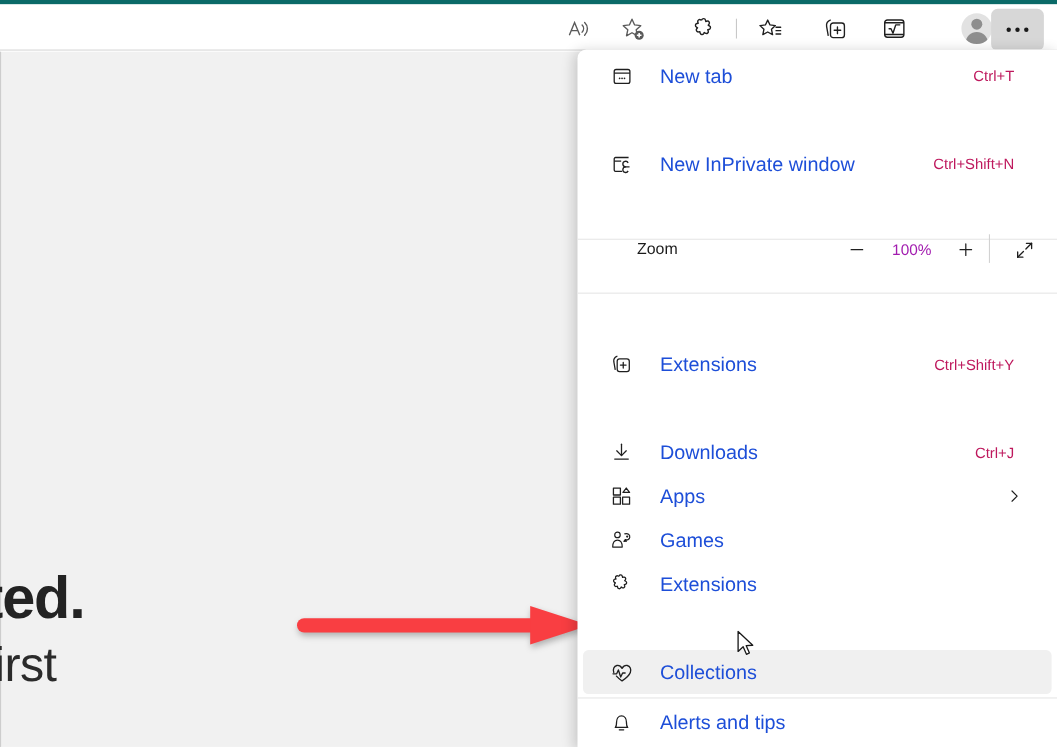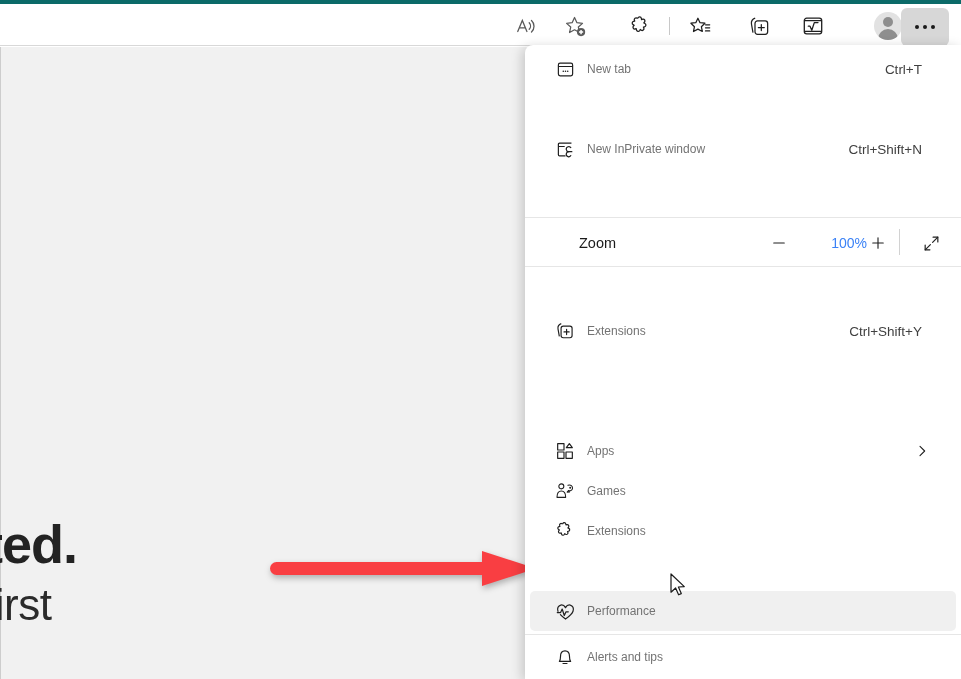--- a/index.html
+++ b/index.html
@@ -91,42 +91,42 @@
     display: flex; align-items: center;
     border-radius: 5px;
   }
   .mi.hl { background: #f0f0f0; }
   .mi .ic {
     width: 24px; height: 24px; margin-left: 23px;
     display: flex; align-items: center; justify-content: center;
     flex: 0 0 auto;
   }
   .mi .lbl {
-    margin-left: 10px; font-size: 12px; color: #737373; white-space: nowrap;
+    margin-left: 23px; font-size: 18px; color: #1d4ed8; white-space: nowrap;
   }
   .mi .acc {
-    position: absolute; right: 34px; font-size: 13.5px; color: #404040; white-space: nowrap;
+    position: absolute; right: 34px; font-size: 13.5px; color: #be185d; white-space: nowrap;
   }
   .mi .chev { position: absolute; right: 26px; display: flex; align-items: center; }
 
   .sep { position: absolute; left: 0; width: 436px; height: 1px; background: #e6e6e6; }
 
   
   .zoomrow {
-    position: absolute; left: 0; top: 176px; width: 436px; height: 44px;
+    position: absolute; left: 0; top: 160px; width: 436px; height: 44px;
     display: flex; align-items: center;
   }
   .zoomrow .zlbl { position: absolute; left: 54px; font-size: 14.5px; color: #1b1b1b; }
   .zbtn {
     position: absolute; width: 34px; height: 32px; display: flex;
     align-items: center; justify-content: center; border-radius: 5px;
   }
   .zoom-val-txt {
-    position: absolute; left: 286px; width: 56px; text-align: right;
-    font-size: 14px; color: #3b82f6;
+    position: absolute; left: 286px; width: 56px; text-align: left;
+    font-size: 14px; color: #a21caf;
   }
   .zdiv { position: absolute; left: 374px; top: 8px; width: 1px; height: 26px; background: #d2d2d2; }
 
   
   .cursor { position: absolute; left: 670px; top: 573px; }
 </style>
 </head>
 <body>
 
 <div id="root">
@@ -282,20 +282,31 @@
           <path d="M7.5 3.2 C4.6 4.2 3.2 6.6 3.6 9.4 L5.2 18.4"></path>
           <rect x="7.3" y="6.2" width="13.2" height="13.9" rx="2.6"></rect>
           <path d="M13.9 10 v6.3 M10.8 13.1 h6.2" stroke-linecap="round"></path>
         </svg>
       </span>
       <span class="lbl">Extensions</span>
       <span class="acc">Ctrl+Shift+Y</span>
     </div>
 
 
+    <div class="mi" style="top:346px">
+      <span class="ic">
+        <svg width="20" height="20" viewBox="0 0 24 24" fill="none" stroke="#1f1f1f" stroke-width="1.4" stroke-linecap="round" stroke-linejoin="round">
+          <path d="M12 3.4 V15.6"></path>
+          <path d="M6.8 10.6 L12 15.9 L17.2 10.6"></path>
+          <path d="M4.6 19.6 H19.4"></path>
+        </svg>
+      </span>
+      <span class="lbl">Downloads</span>
+      <span class="acc">Ctrl+J</span>
+    </div>
 
     <div class="mi" style="top:426px">
       <span class="ic">
         <svg width="20" height="20" viewBox="0 0 24 24" fill="none" stroke="#1f1f1f" stroke-width="1.3" stroke-linejoin="round" stroke-linecap="round">
           <circle cx="7.6" cy="6.4" r="3"></circle>
           <path d="M2.4 19.6 C2.4 14.6 4.8 12 7.6 12 C10.4 12 12.8 14.6 12.8 19.6 Z"></path>
           <path d="M15.6 5.2 C18.8 4 21.4 6.2 21 9 C20.6 11.4 18 12.4 16.2 11.4"></path>
           <circle cx="18.2" cy="8.2" r="1.2" fill="#1f1f1f" stroke="none"></circle>
           <path d="M16.2 11.4 L14.6 13.4 L17.4 13.2 Z"></path>
         </svg>
@@ -330,21 +341,21 @@
     </div>
 
 
     <div class="mi hl" style="top:546px">
       <span class="ic">
         <svg width="21" height="21" viewBox="0 0 24 24" fill="none" stroke="#1f1f1f" stroke-width="1.4" stroke-linejoin="round" stroke-linecap="round">
           <path d="M3.4 11.8 C2.2 8.6 3.6 5.2 6.6 4.6 C8.8 4.2 10.9 5.6 12 7.6 C13.1 5.6 15.2 4.2 17.4 4.6 C20.4 5.2 21.8 8.6 20.6 11.8 C19.3 15.3 15.4 18.3 12 20.6 C10 19.2 7.9 17.5 6.2 15.6"></path>
           <path d="M2.6 13.2 H6.4 L8.2 9.2 L10.6 16.6 L12.6 12.4 H15.2"></path>
         </svg>
       </span>
-      <span class="lbl">Performance</span>
+      <span class="lbl">Collections</span>
     </div>
 
     <div class="sep" style="top:589px"></div>
 
     <div class="mi" style="top:592px">
       <span class="ic">
         <svg width="20" height="20" viewBox="0 0 24 24" fill="none" stroke="#1f1f1f" stroke-width="1.4" stroke-linejoin="round" stroke-linecap="round">
           <path d="M5.2 17.2 C5.2 17.2 6.6 16 6.6 11.4 C6.6 7.4 8.8 4.6 12 4.6 C15.2 4.6 17.4 7.4 17.4 11.4 C17.4 16 18.8 17.2 18.8 17.2 Z"></path>
           <path d="M9.6 19.8 H14.4"></path>
         </svg>

